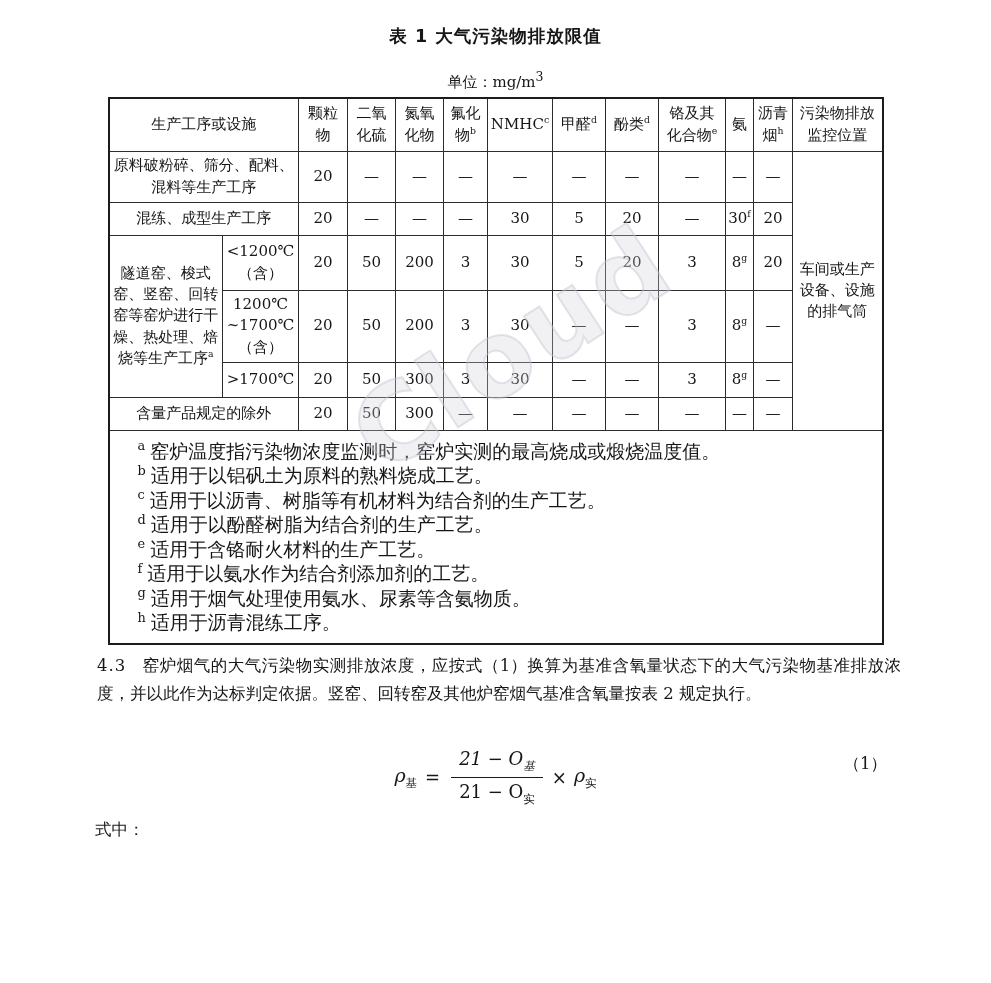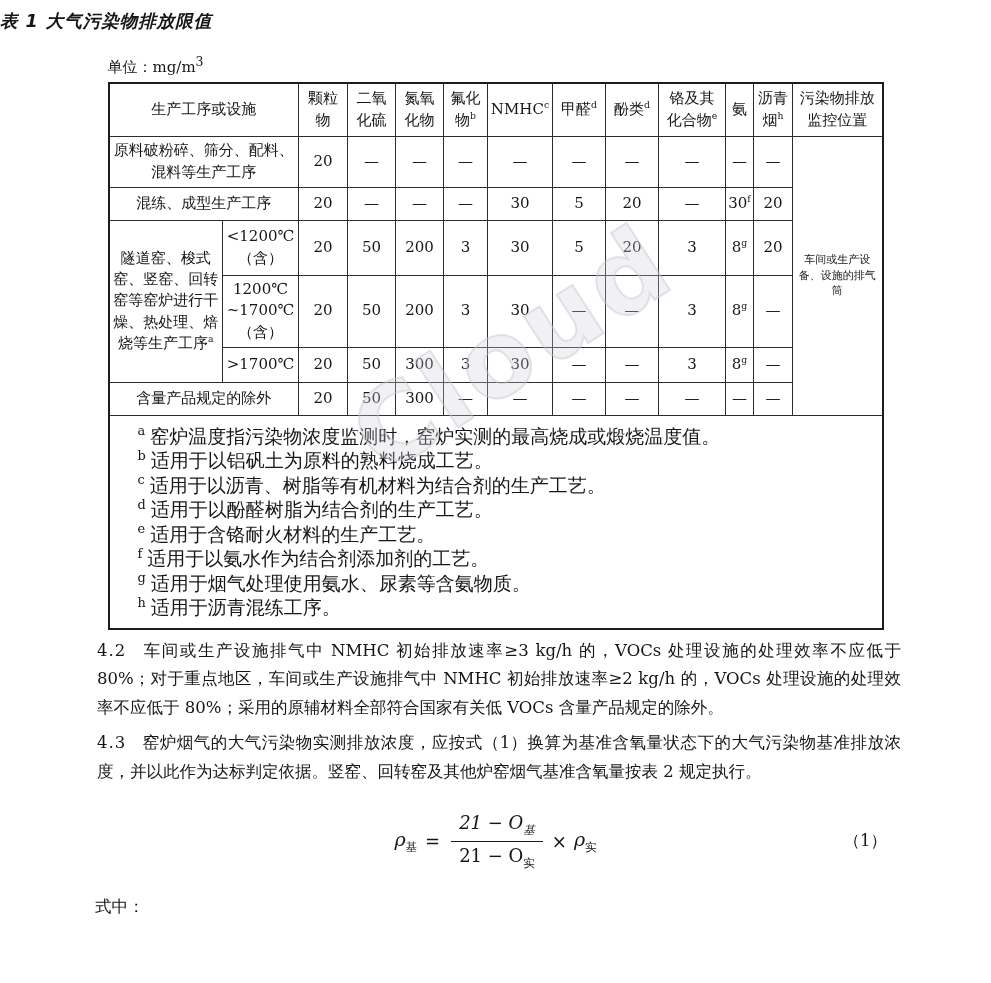--- a/index.html
+++ b/index.html
@@ -18,65 +18,65 @@
     position:absolute; left:330px; top:395px; z-index:0;
     font-family:"DejaVu Sans","Liberation Sans",sans-serif;
     font-size:105px; font-weight:bold; letter-spacing:4px;
     color:rgba(208,210,220,0.30);
     -webkit-text-stroke:2px rgba(195,198,210,0.45);
     transform:rotate(-33deg); transform-origin:left top;
     pointer-events:none; user-select:none;
   }
 
   .doc-title {
-    font-weight:bold; font-size:17.5px;
+    text-align:center; font-weight:bold; font-size:17.5px;
     font-family:"DejaVu Sans","Liberation Sans",sans-serif;
-    padding-top:9px; letter-spacing:1px;font-style:italic;
+    padding-top:24px; letter-spacing:1px;
   }
   .unit-note {
     width:776px; margin:21px auto 5px auto;
-    text-align:left; font-size:15px;
+    text-align:center; font-size:15px;
   }
 
   table.limits {
     width:776px; margin:0 auto; border-collapse:collapse; table-layout:fixed;
     font-size:15px; border:2px solid #1c1c1c;
   }
   .limits td, .limits th {
     border:1px solid #2c2c2c; text-align:center; vertical-align:middle;
     padding:2px 2px; font-weight:normal; line-height:1.42;
     overflow:hidden;
   }
   .limits sup { font-size:0.62em; line-height:0; }
   tr.rh-head { height:53px;padding-left:36px; }
   tr.rh-1 { height:51px; }
   tr.rh-2 { height:33px; }
   tr.rh-3 { height:55px; }
   tr.rh-4 { height:72px;margin-top:28px; }
   tr.rh-5 { height:35px; }
   tr.rh-6 { height:33px; }
-  .c-monitor { font-size:11px; padding:4px 6px; }
+  .c-monitor { font-size:15px; padding:4px 6px; }
   td.footnotes {
     text-align:left; vertical-align:top;
     padding:8px 10px 8px 28px;
     font-size:19px; line-height:24.5px;
     border-top:1px solid #2c2c2c;
   }
   .footnote-line sup { margin-right:5px; font-size:0.68em; }
 
   .clause {
     padding:0 90px 0 97px; margin-top:7px;
     font-size:16.5px; line-height:28.5px; text-align:justify;
     text-justify:inter-ideograph;
   }
   .clause .cnum { margin-right:16px; letter-spacing:1px; }
 
   .formula-block {
     position:relative; height:86px; margin-top:12px;
-    display:flex; align-items:center; justify-content:center;
+    display:flex; align-items:flex-end; justify-content:center;
   }
   .formula { font-size:18px; display:flex; align-items:center; }
   .formula i, .defs i { font-family:"DejaVu Serif","Liberation Serif",serif; font-style:italic; }
   .formula .sym { font-size:19px; }
   .csub { font-size:11.5px; vertical-align:sub; }
   .frac { display:inline-block; text-align:center; margin:0 9px 0 11px; vertical-align:middle; }
   .frac .num { border-bottom:1.5px solid #1a1a1a; padding:0 8px 3px 8px;font-style:italic; }
   .frac .den { padding-top:3px; }
   .op-eq { margin-left:8px; }
   .eq-num { position:absolute; right:104px; top:50%; transform:translateY(-50%); font-size:16.5px; }
@@ -223,21 +223,20 @@
           <div class="footnote-line"><sup>d</sup><span>适用于以酚醛树脂为结合剂的生产工艺。</span></div>
           <div class="footnote-line"><sup>e</sup><span>适用于含铬耐火材料的生产工艺。</span></div>
           <div class="footnote-line"><sup>f</sup><span>适用于以氨水作为结合剂添加剂的工艺。</span></div>
           <div class="footnote-line"><sup>g</sup><span>适用于烟气处理使用氨水、尿素等含氨物质。</span></div>
           <div class="footnote-line"><sup>h</sup><span>适用于沥青混练工序。</span></div>
         </td>
       </tr>
     </tbody>
   </table>
 
-  <p class="clause"><span class="cnum">4.2</span><span>车间或生产设施排气中 NMHC 初始排放速率≥3 kg/h 的，VOCs 处理设施的处理效率不应低于 80%；对于重点地区，车间或生产设施排气中 NMHC 初始排放速率≥2 kg/h 的，VOCs 处理设施的处理效率不应低于 80%；采用的原辅材料全部符合国家有关低 VOCs 含量产品规定的除外。</span></p>
 
   <p class="clause"><span class="cnum">4.3</span><span>窑炉烟气的大气污染物实测排放浓度，应按式（1）换算为基准含氧量状态下的大气污染物基准排放浓度，并以此作为达标判定依据。竖窑、回转窑及其他炉窑烟气基准含氧量按表 2 规定执行。</span></p>
 
   <div class="formula-block">
     <div class="formula">
       <span><i class="sym">ρ</i><sub class="csub">基</sub></span>
       <span class="op-eq">=</span>
       <span class="frac">
         <span class="num" style="display:block"><span>21 − O</span><i></i><sub class="csub">基</sub></span>
         <span class="den" style="display:block"><span>21 − O</span><sub class="csub">实</sub></span>

